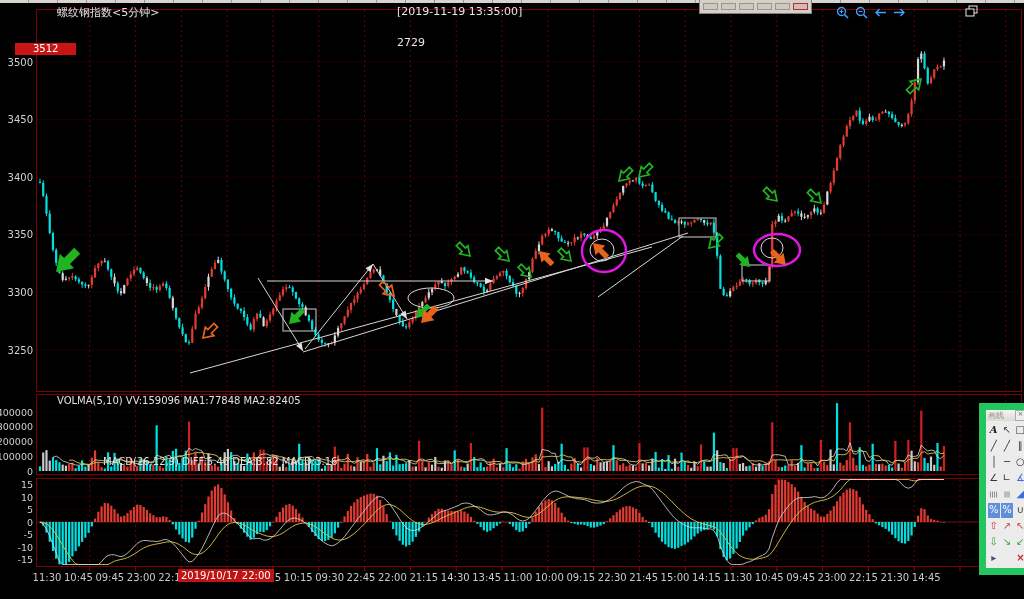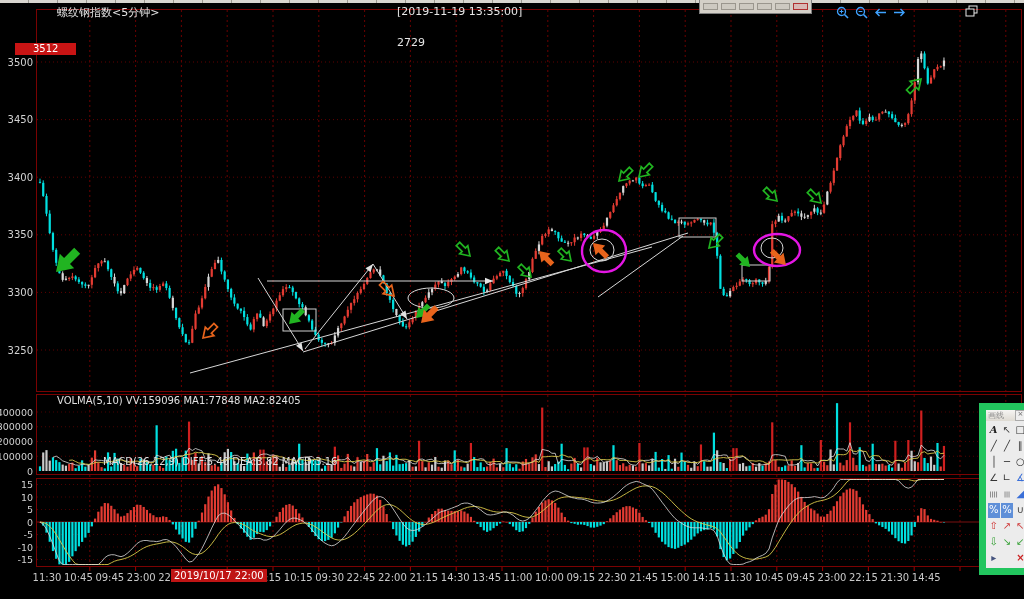--- a/index.html
+++ b/index.html
@@ -13,21 +13,21 @@
     border:1px solid #7f7f7f;border-top:none;display:flex;gap:3px;padding:1px 3px;align-items:center;}
   .tbtn{width:15px;height:7px;background:#cdc9c1;border:1px solid #9a968e;box-sizing:border-box;}
   .tbtn.red{border-color:#b03030;background:#d8b8b4;}
   #navicons{position:absolute;left:836px;top:6px;display:flex;gap:6px;z-index:6;align-items:center;}
   #winicon{position:absolute;left:965px;top:5px;z-index:6;}
   #title{left:57px;top:5px;font-size:11px;color:#e6e6e6;}
   #tsline{left:397px;top:5px;font-size:11px;color:#e6e6e6;display:flex;gap:18px;flex-direction:column;}
   #pbadge{left:15px;top:43px;background:#c81414;color:#fff;font-size:10px;padding:0 18px;line-height:12px;}
   #volma{left:57px;top:395px;font-size:10px;color:#e0e0e0;}
   #macdl{left:57px;top:456px;font-size:10px;color:#e0e0e0;margin-left:46px;}
-  #tbadge{left:171px;top:569px;background:#bf1414;color:#fff;font-size:10px;height:13px;line-height:13px;padding:0 3px;}
+  #tbadge{left:178px;top:569px;background:#bf1414;color:#fff;font-size:10px;height:13px;line-height:13px;padding:0 3px;}
   #palette{position:absolute;left:979px;top:403px;width:42px;background:#ececec;
     border:7px solid #22c55e;box-shadow:1px 2px 3px rgba(0,0,0,.6);z-index:8;}
   .pal-title{height:11px;display:flex;justify-content:space-between;align-items:center;
     padding:0 2px;background:linear-gradient(#f6f5f3,#dedad2);font-size:8px;color:#888;}
   .pal-close{width:9px;height:9px;border:1px solid #aaa;background:#eee;font-size:7px;
     line-height:7px;text-align:center;color:#666;cursor:pointer;}
   .pal-grid{display:grid;grid-template-columns:repeat(3,1fr);padding:1px 1px 2px;}
   .tool{height:15px;display:flex;align-items:center;justify-content:center;font-size:10px;cursor:pointer;margin:0.5px;}
   .tool span{line-height:1;}
 </style>

